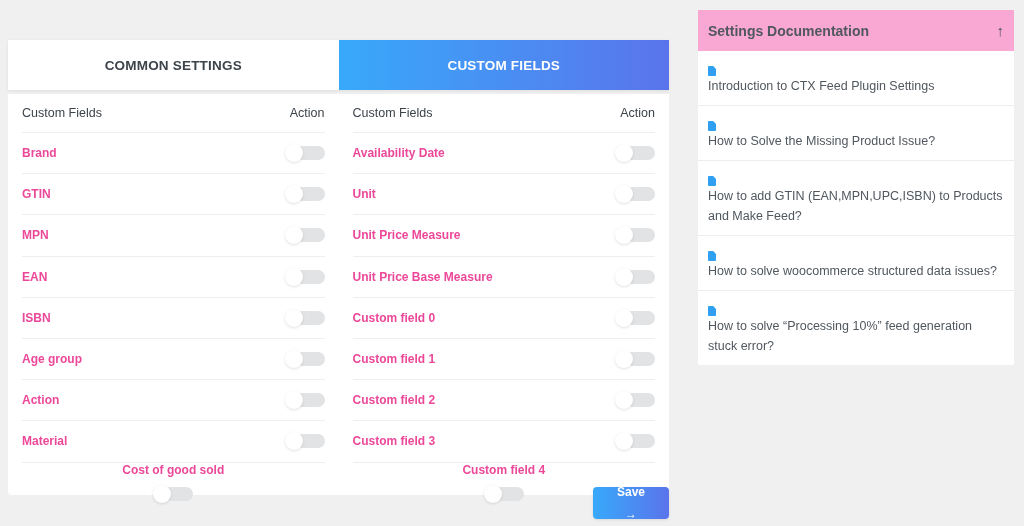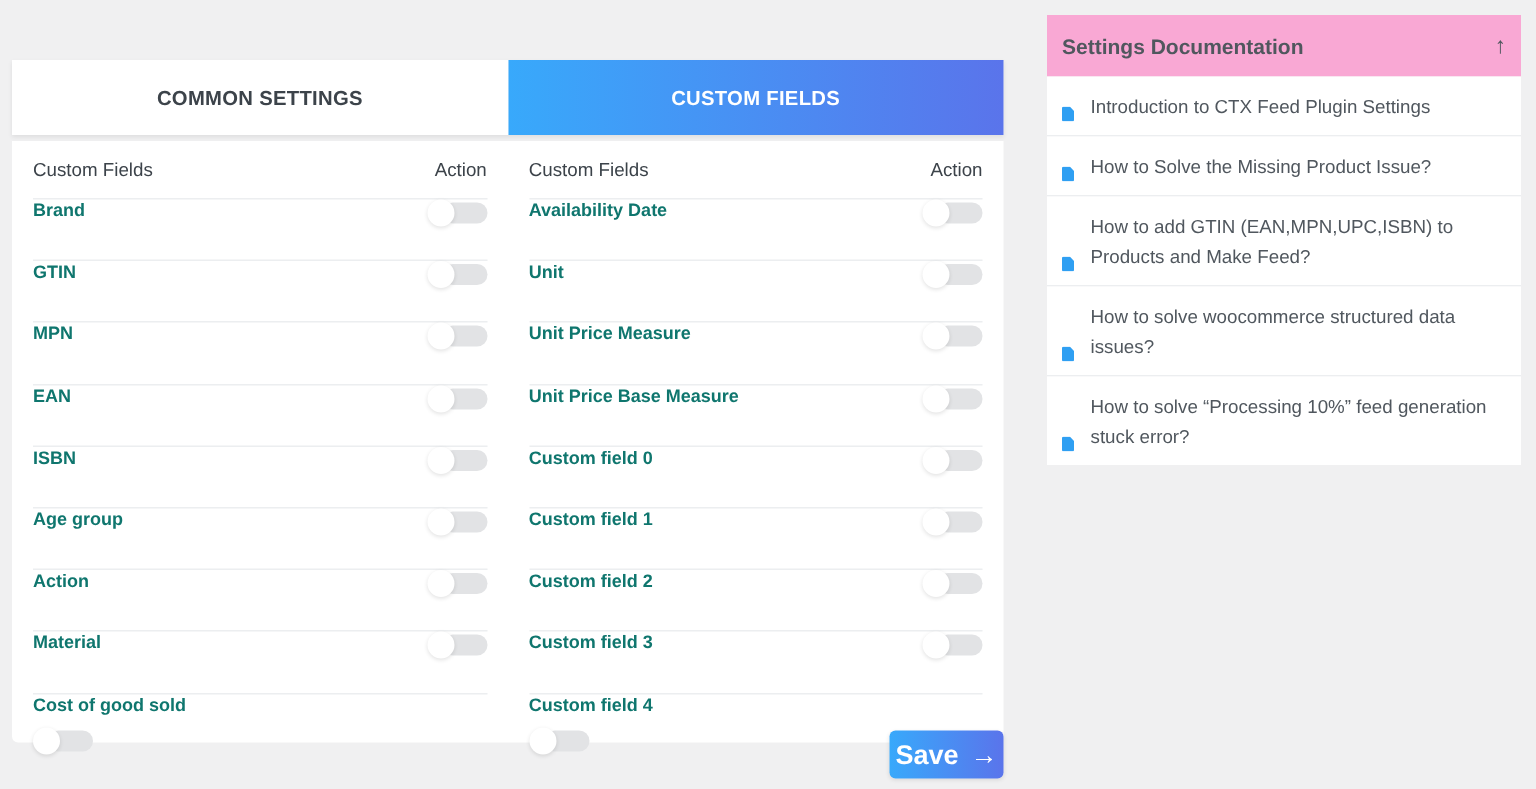--- a/index.html
+++ b/index.html
@@ -21,48 +21,48 @@
   .panel {
     background:#fff; margin-top:4px; border-radius:0 0 4px 4px;
     padding:0 14px 10px 14px; display:flex; gap:28px; height:401px; box-sizing:border-box;
   }
   .col { flex:1; }
   .col-head {
     display:flex; justify-content:space-between; align-items:center;
     height:38px; font-size:12.5px; color:#3c434a; border-bottom:1px solid #eceef0;
   }
   .row {
-    display:flex; justify-content:space-between; align-items:flex-start;
-    height:40.2px; border-bottom:1px solid #eceef0; font-size:12px; font-weight:bold; color:#0f766e;
+    display:flex; justify-content:space-between; align-items:center;
+    height:40.2px; border-bottom:1px solid #eceef0; font-size:12px; font-weight:bold; color:#ec4899;
   }
   .row:last-child { border-bottom:none;flex-direction:column; }
   .toggle { position:relative; width:40px; height:18px; cursor:pointer; }
   .toggle .track {
     position:absolute; right:0; top:2px; width:30px; height:14px;
     background:#e2e3e5; border-radius:8px;
   }
   .toggle .knob {
     position:absolute; left:0; top:0; width:18px; height:18px; border-radius:50%;
     background:#fff; box-shadow:0 1px 3px rgba(0,0,0,0.12);
   }
   .save-btn {
     position:absolute; left:593px; top:487px; width:76px; height:32px;
     border-radius:4px; background:linear-gradient(90deg,#38a9fb 0%,#5a74eb 100%);
-    color:#fff; font-size:18px; font-weight:bold; display:flex; align-items:center; justify-content:center;
-    gap:8px; cursor:pointer; box-shadow:0 1px 3px rgba(0,0,0,0.1);
+    color:#fff; font-size:12px; font-weight:bold; display:flex; align-items:center; justify-content:center;
+    gap:8px; cursor:pointer; box-shadow:0 1px 3px rgba(0,0,0,0.1);flex-direction:column;
   }
   .docs { position:absolute; left:698px; top:10px; width:316px; }
   .docs-head {
     background:#f9a8d4; height:41px; display:flex; align-items:center; justify-content:space-between;
     padding:0 10px 0 10px; font-size:14px; font-weight:bold; color:#50575e;
   }
   .docs-head .arrow { font-size:15px; color:#50575e; cursor:pointer; }
   .doc-item {
-    background:#fff; border-bottom:1px solid #eceef0; display:flex; align-items:flex-end;
-    padding:10px 10px 9px 10px; font-size:12.5px; color:#50575e; line-height:20px; cursor:pointer;
+    background:#fff; border-bottom:1px solid #eceef0; display:flex; align-items:flex-start;
+    padding:10px 10px 9px 10px; font-size:12.5px; color:#50575e; line-height:20px; cursor:pointer;flex-direction:column;
   }
   .doc-item:last-child { border-bottom:none; }
   .doc-icon {
     flex:none; width:8px; height:10px; background:#2f9ff2; margin:5px 11px 0 0;
     clip-path:polygon(0 0,65% 0,100% 30%,100% 100%,0 100%);
     border-radius:1px;
   }
 </style>
 </head>
 <body>

